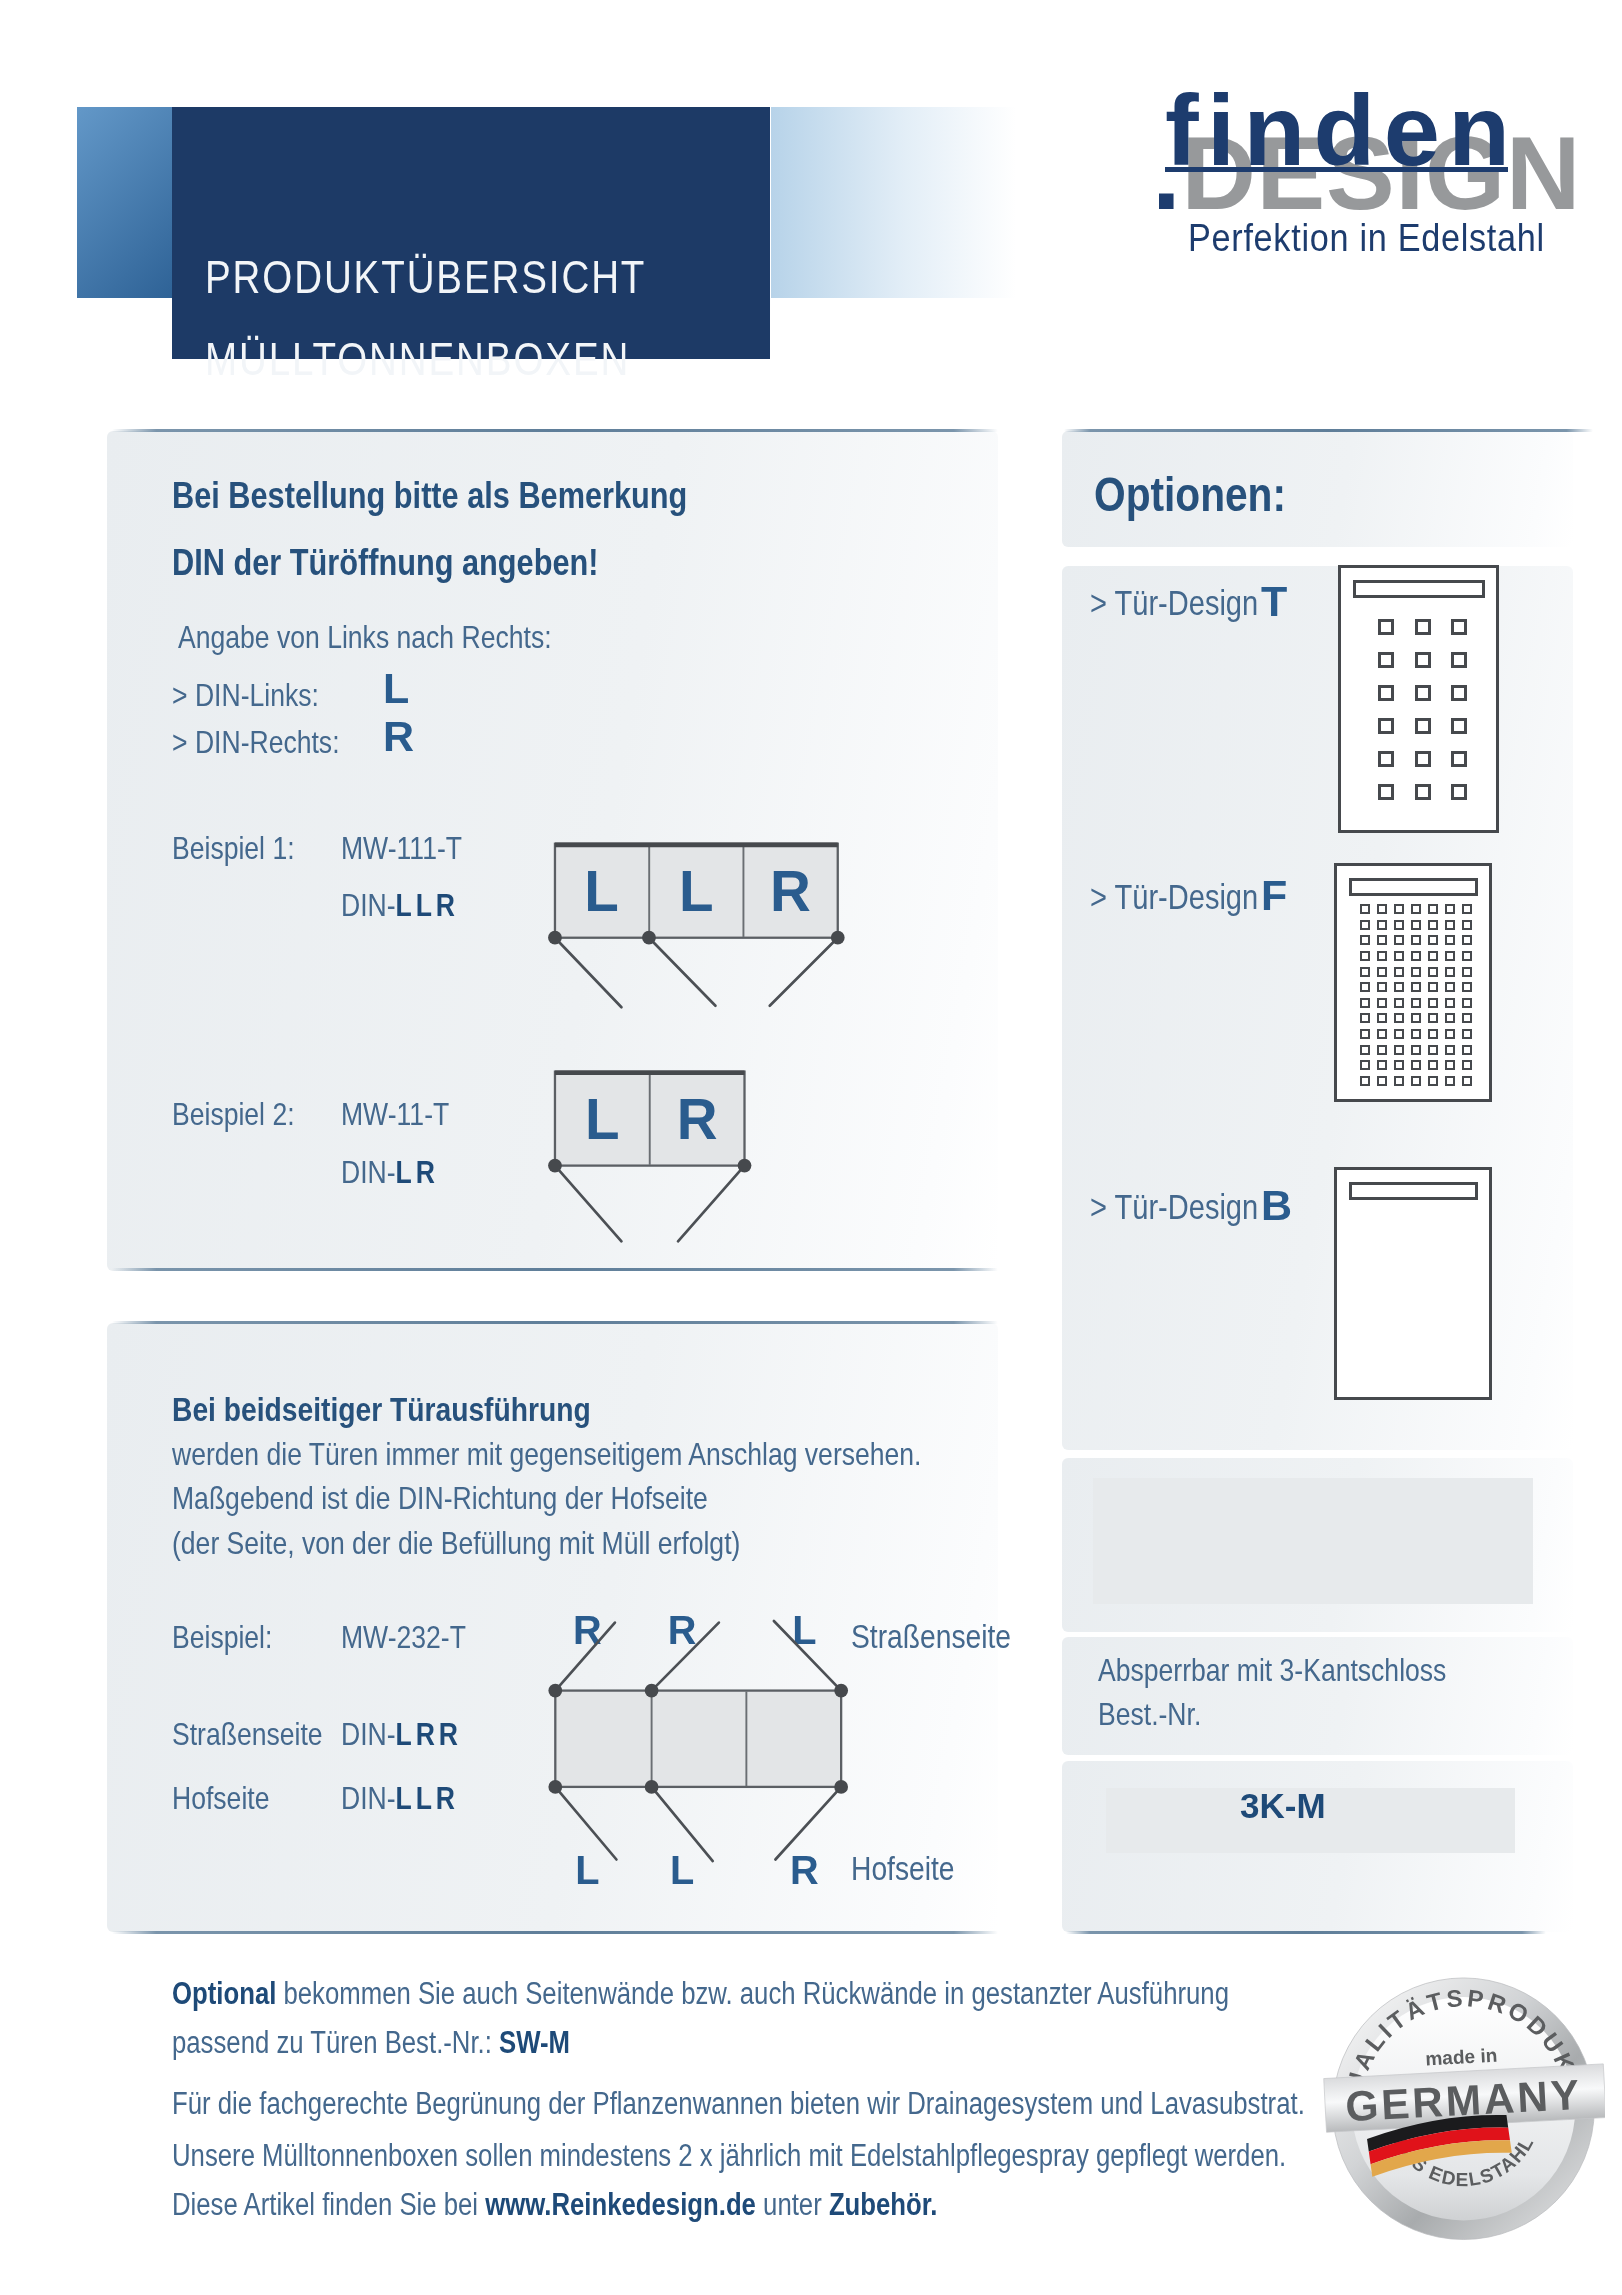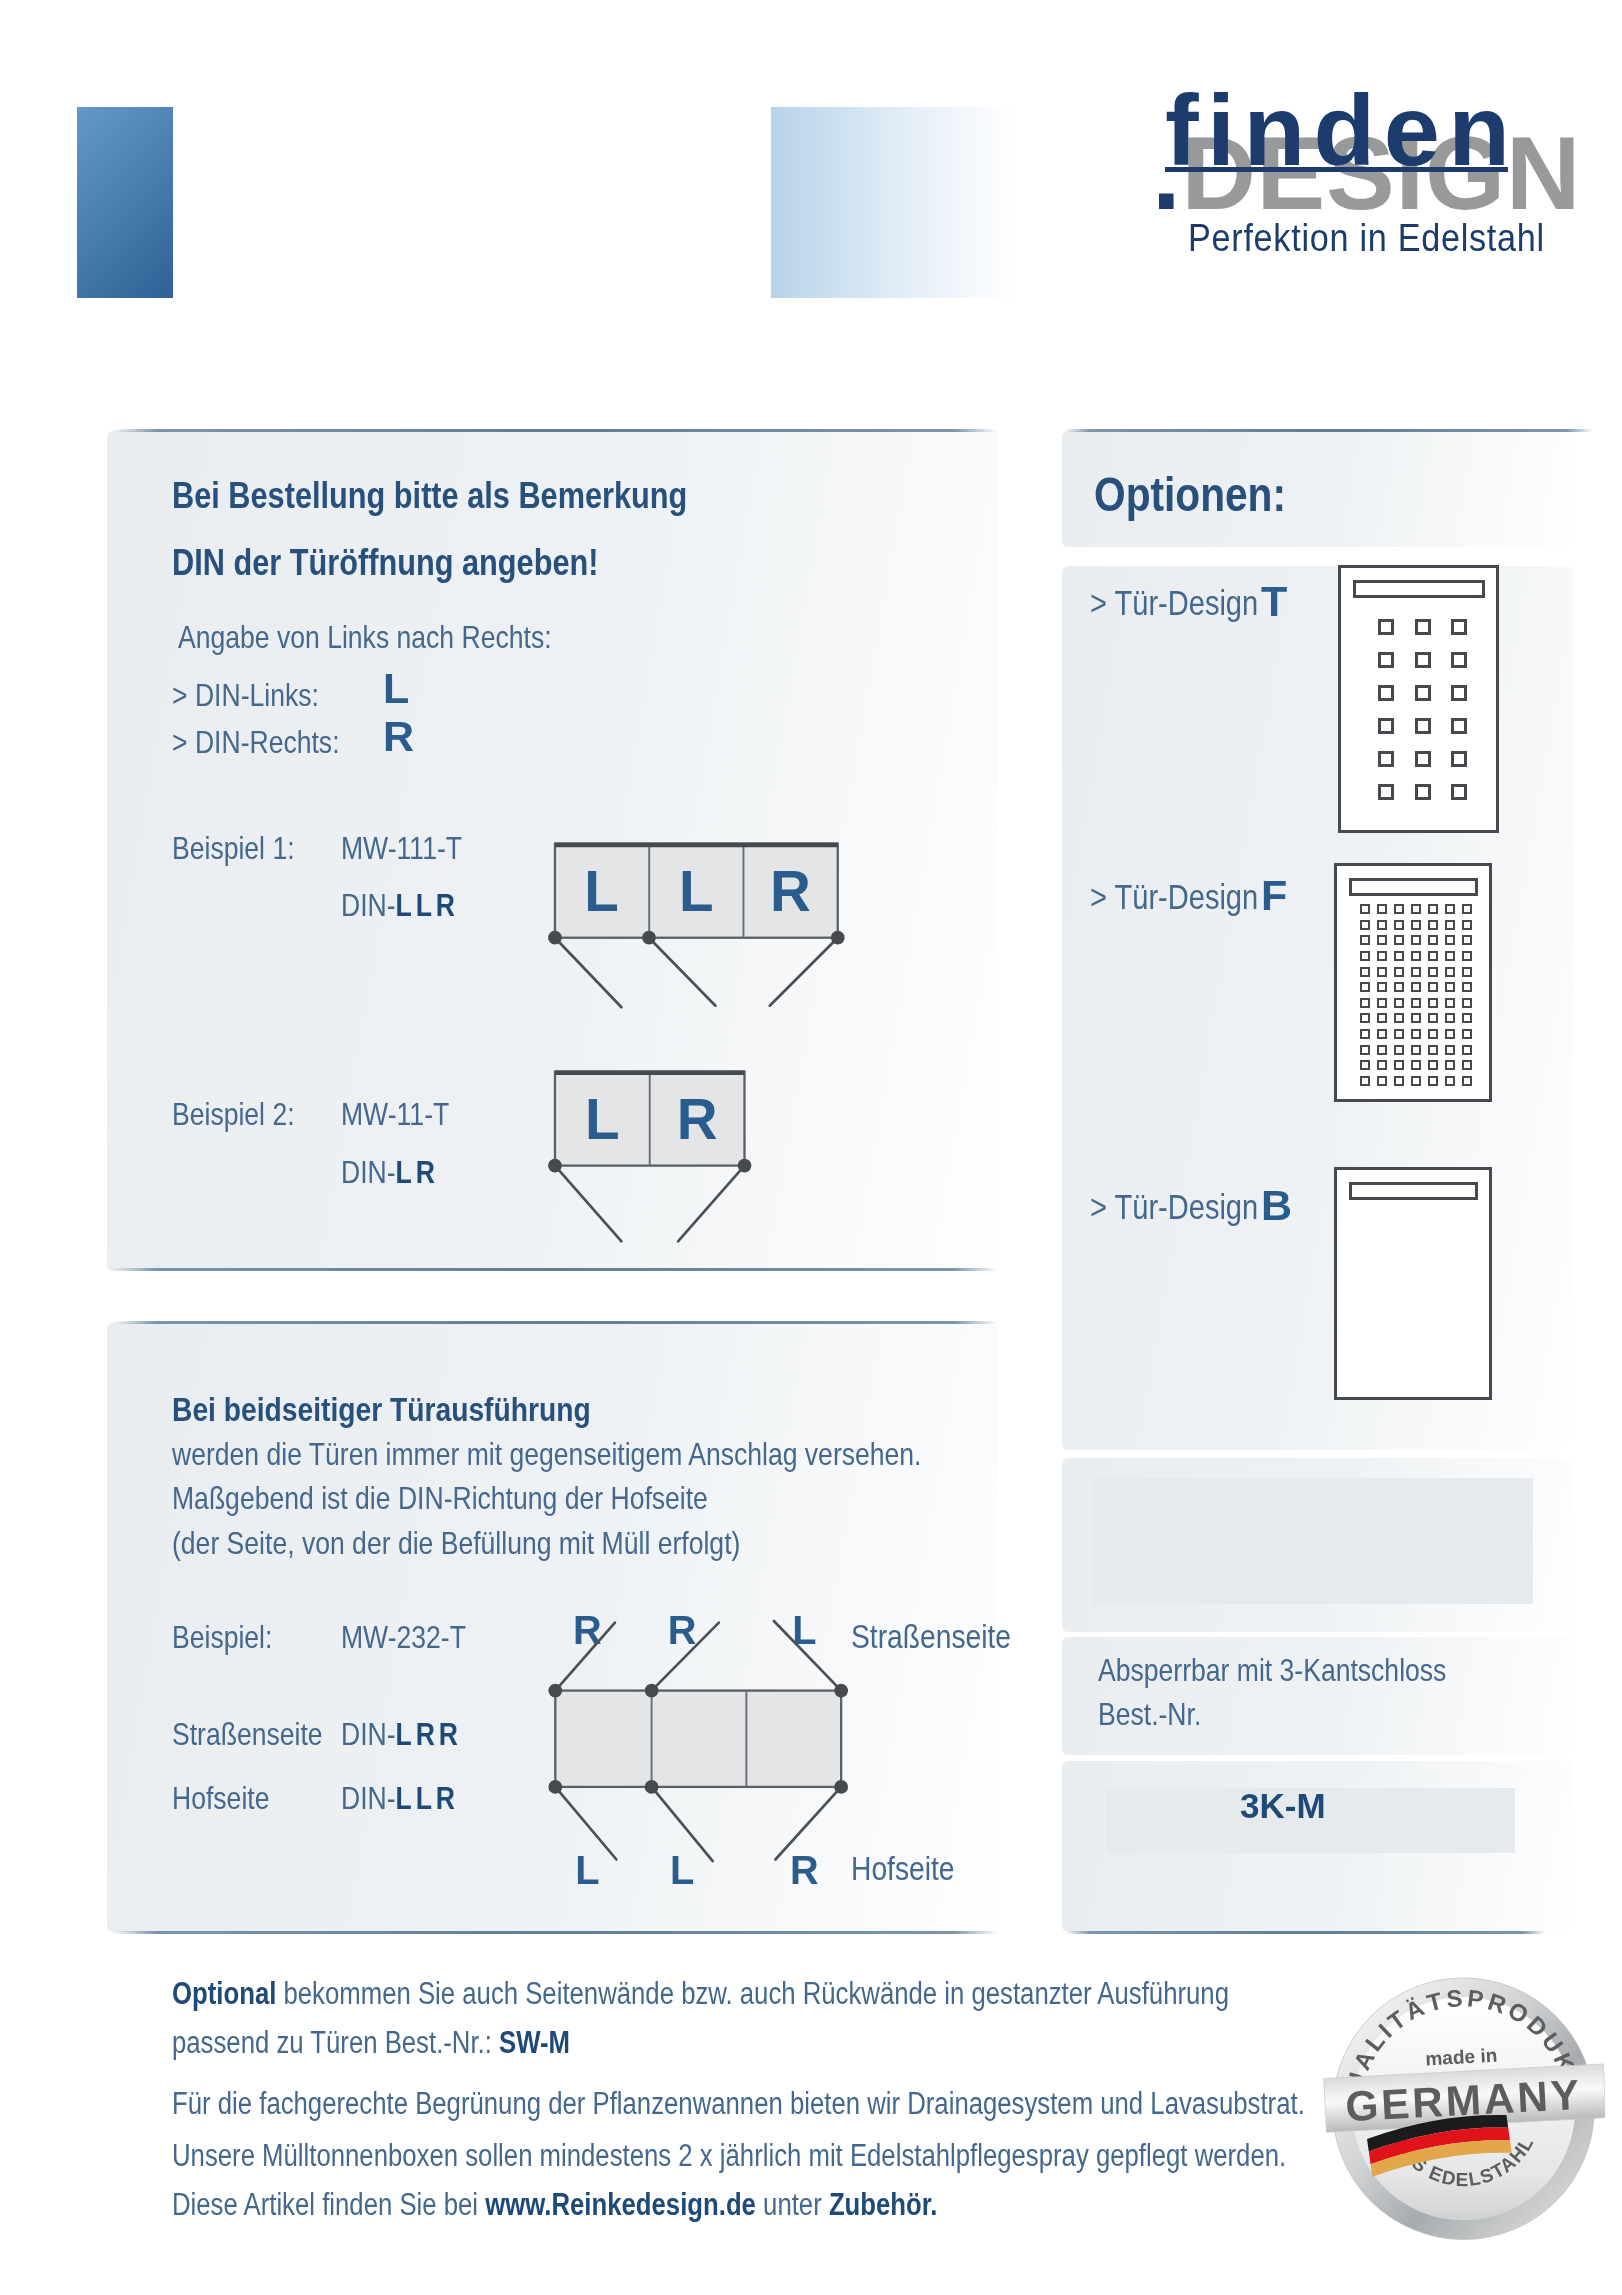--- a/index.html
+++ b/index.html
@@ -63,20 +63,27 @@
   .badge-text{font-family:"Liberation Sans",sans-serif;font-weight:700;fill:#5b5d5f;}
 </style>
 </head>
 <body>
 
 <div id="page">
 
   <div class="band-left"></div>
   <div class="band-right"></div>
 
+  <div class="titlebox">
+    <div class="tl" style="top:142px;">PRODUKTÜBERSICHT</div>
+    <div class="tl" style="top:224px;">MÜLLTONNENBOXEN</div>
+    <div class="typ">
+      <span class="m">TYP-M</span><span class="plus">+</span><span class="l">L</span>
+    </div>
+  </div>
 
   <div>
     <div class="logo-design"><span class="dot">.</span><span>DESIGN</span></div>
     <div class="logo-reinke">finden</div>
     <div class="logo-rule"></div>
     <div class="logo-tag">Perfektion in Edelstahl</div>
   </div>
 
   <div class="panel" style="left:107px;top:431px;width:891px;height:840px;"></div>
   <div class="panel" style="left:107px;top:1323px;width:891px;height:609px;"></div>

